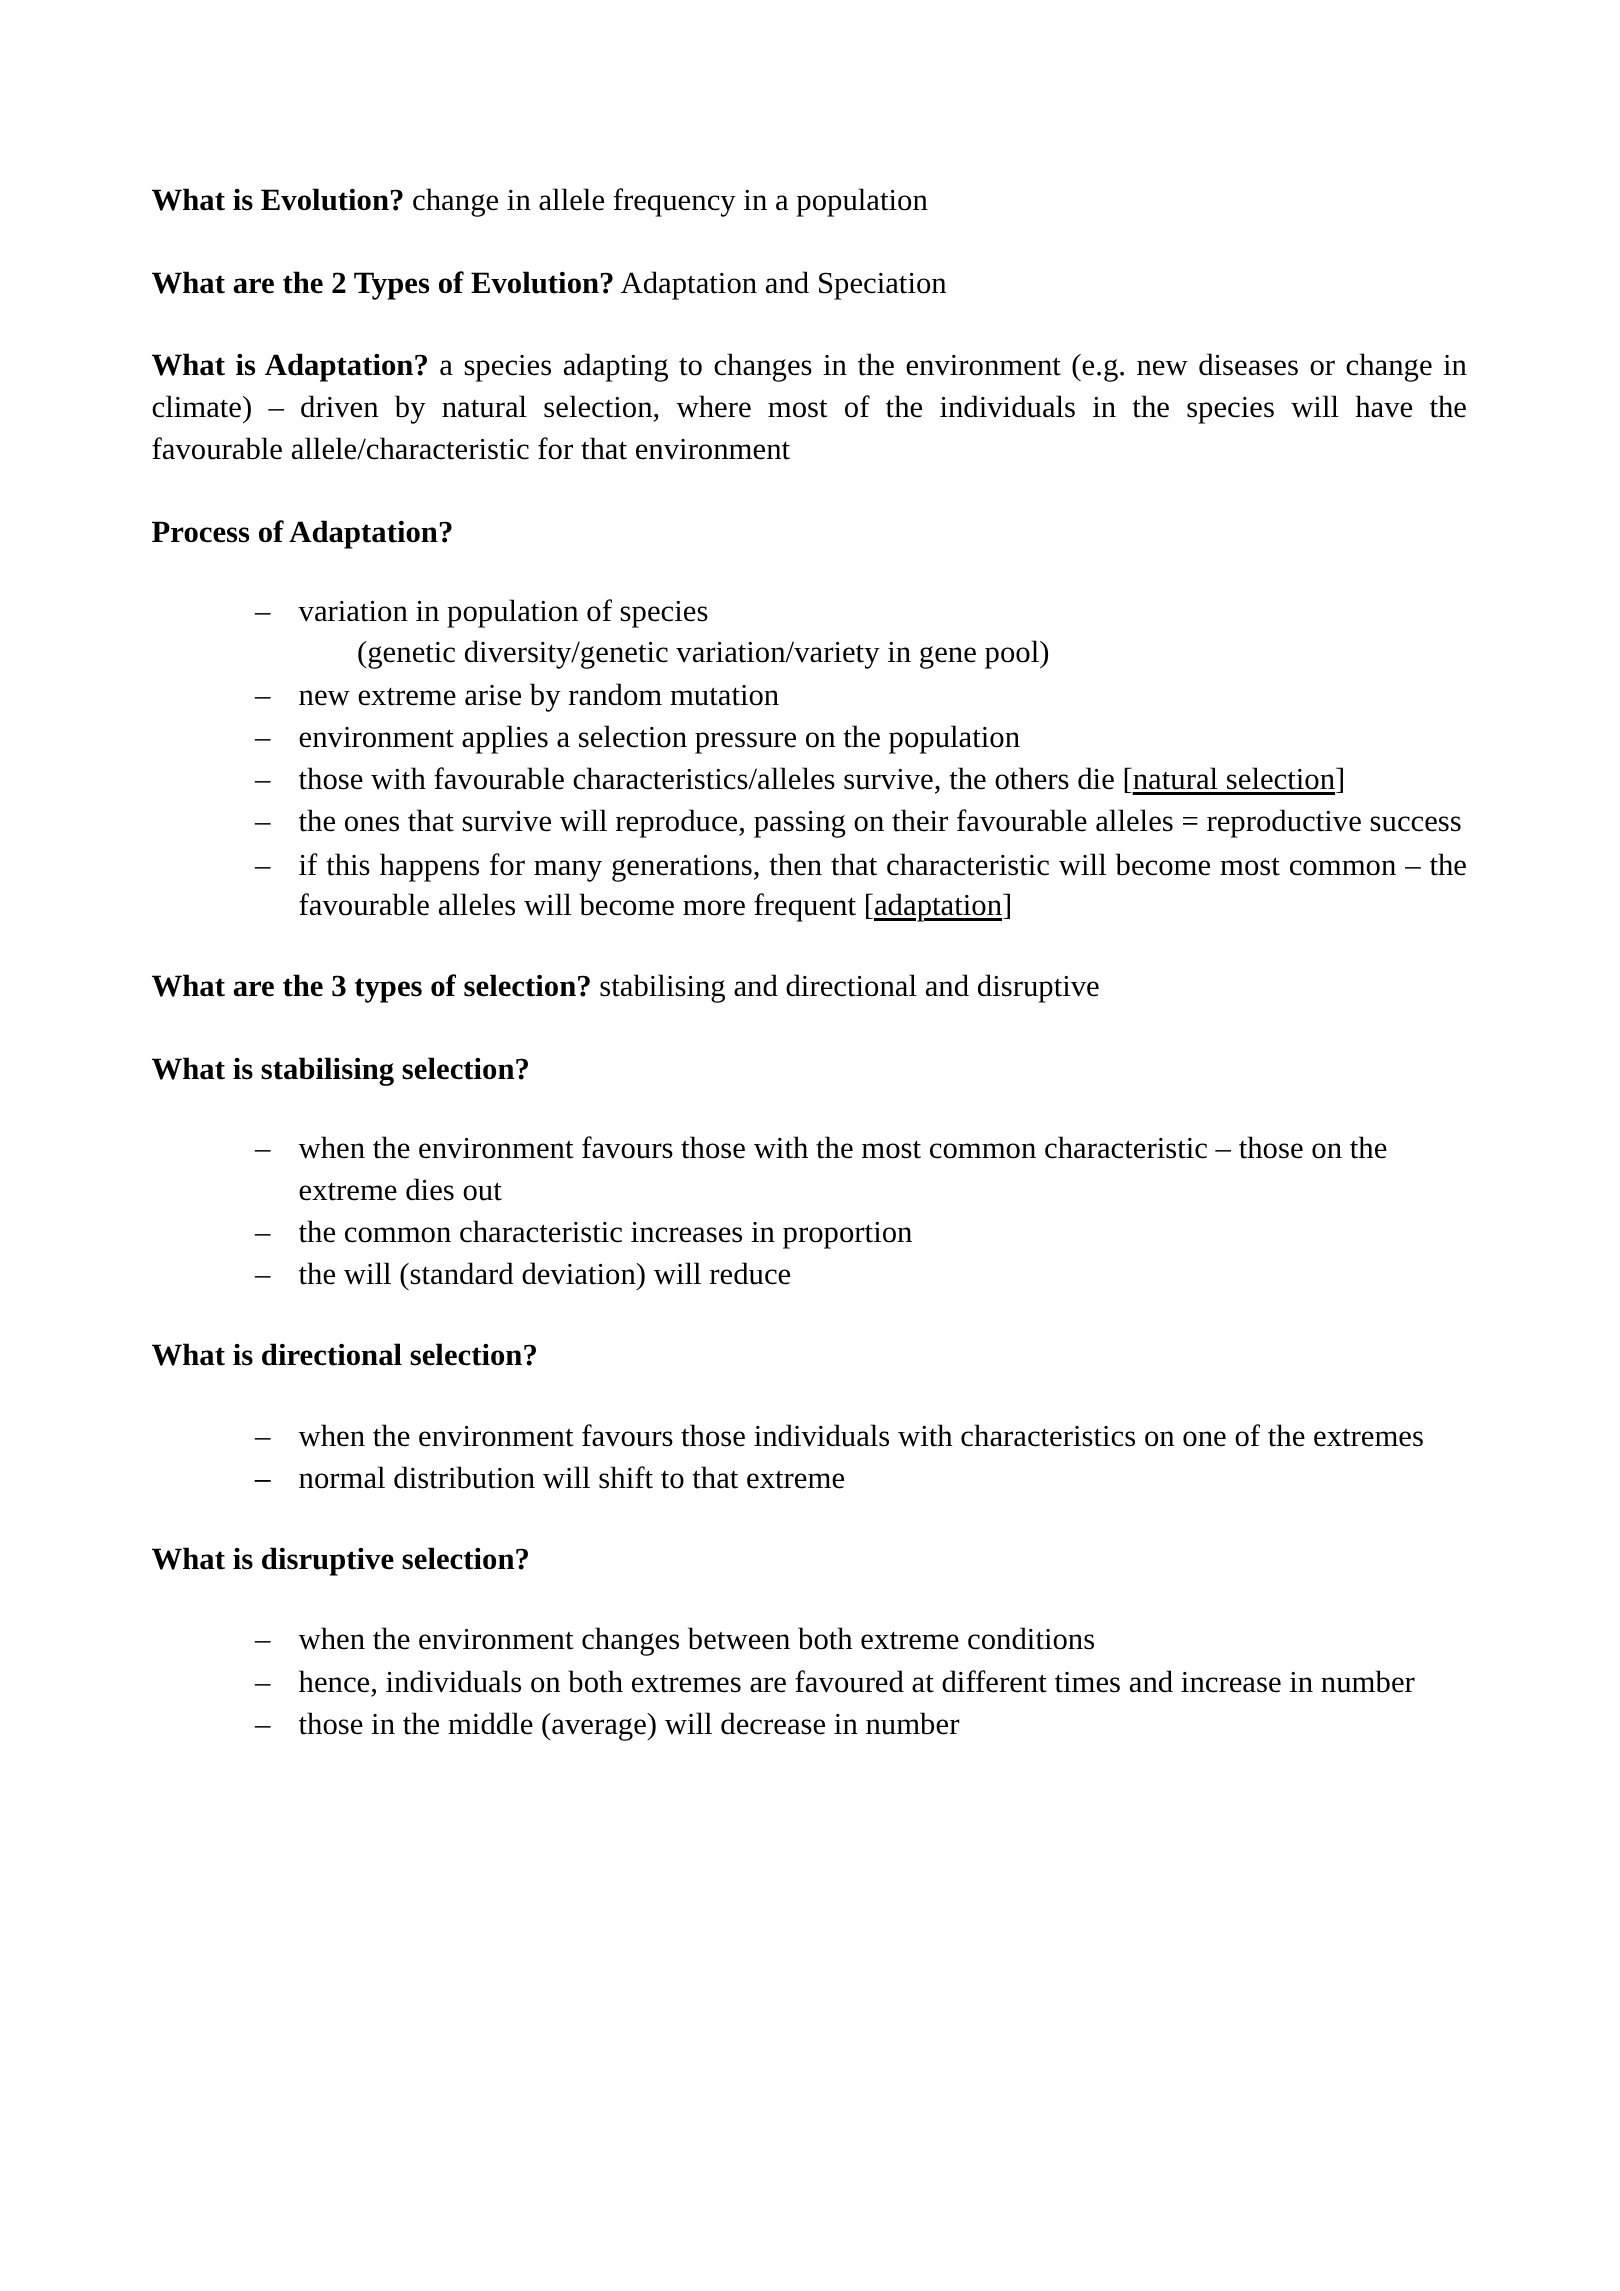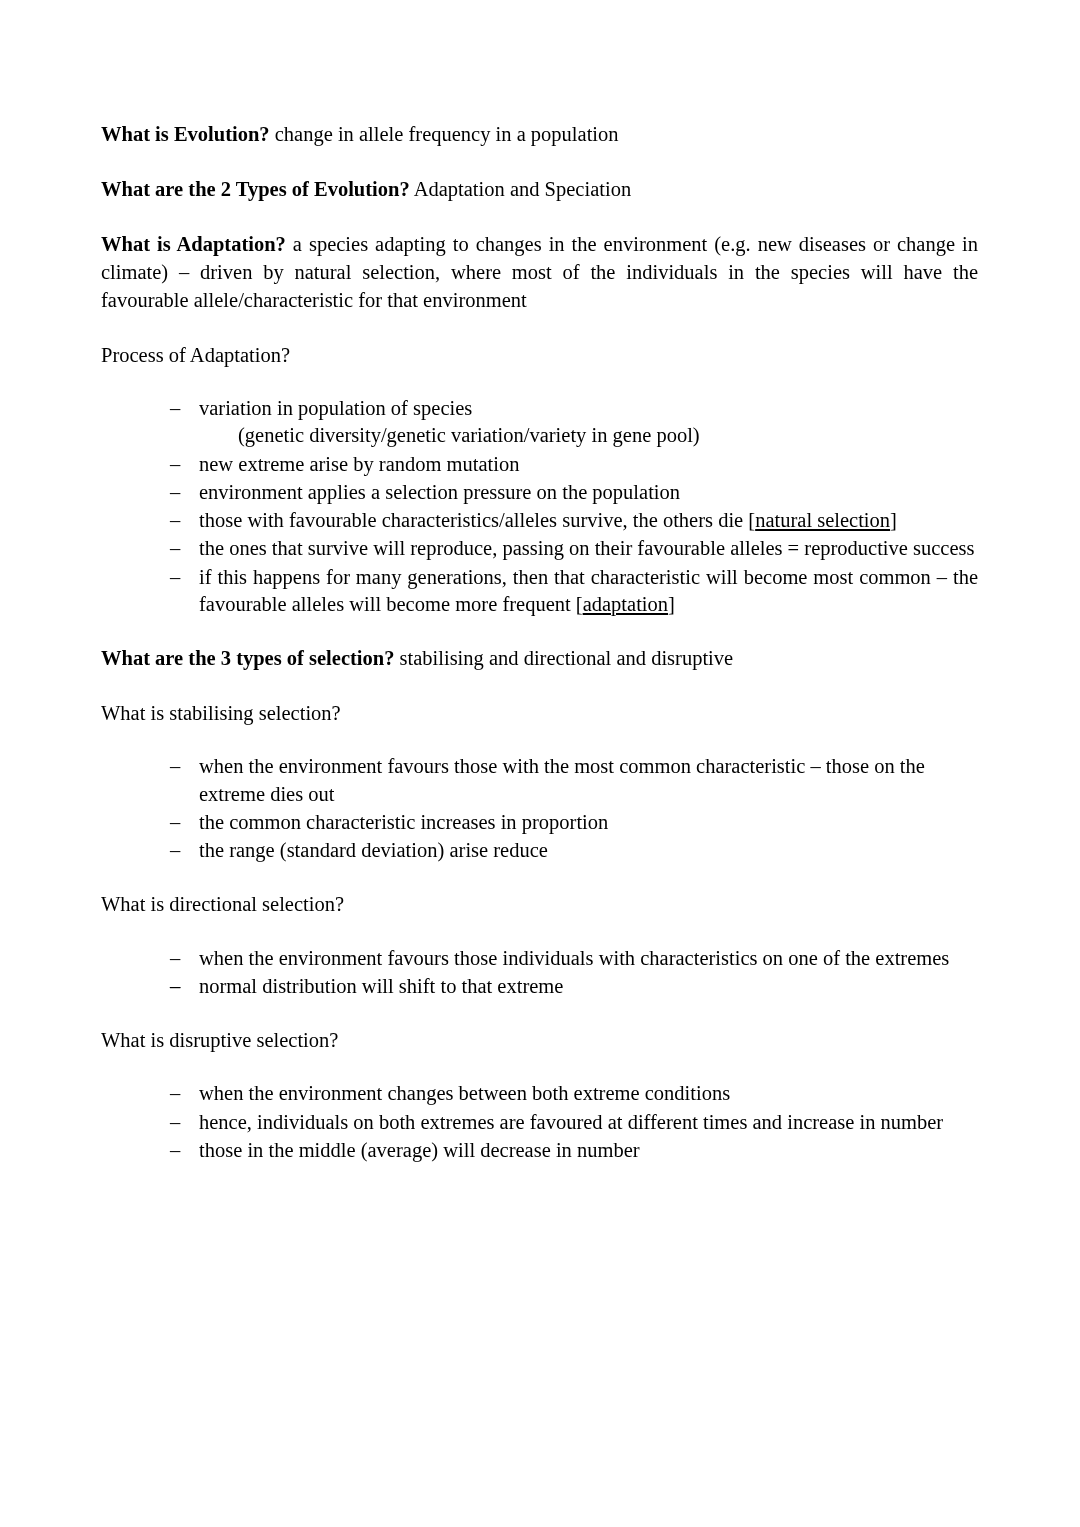--- a/index.html
+++ b/index.html
@@ -38,21 +38,21 @@
     font-weight: bold;
   }
   .a {
     font-weight: normal;
   }
 
   
   .head-only {
     font-size: 20.5px;
     line-height: 1.38;
-    font-weight: normal;
+    font-weight: bold;
     margin: 0 0 26px 0;
     text-align: left;
   }
 
   
   .bullets {
     margin: 0 0 26px 0;
     padding: 0;
     list-style: none;
   }
@@ -127,21 +127,21 @@
 
     <p class="head-only">What is stabilising selection?</p>
     <ul class="bullets">
       <li>
         <span class="dash">–</span><span>when the environment favours those with the most common characteristic – those on the extreme dies out</span>
       </li>
       <li>
         <span class="dash">–</span><span>the common characteristic increases in proportion</span>
       </li>
       <li>
-        <span class="dash">–</span><span>the range (standard deviation) arise reduce</span>
+        <span class="dash">–</span><span>the will (standard deviation) will reduce</span>
       </li>
     </ul>
 
     <p class="head-only">What is directional selection?</p>
     <ul class="bullets">
       <li class="justify">
         <span class="dash">–</span><span>when the environment favours those individuals with characteristics on one of the extremes</span>
       </li>
       <li>
         <span class="dash">–</span>

